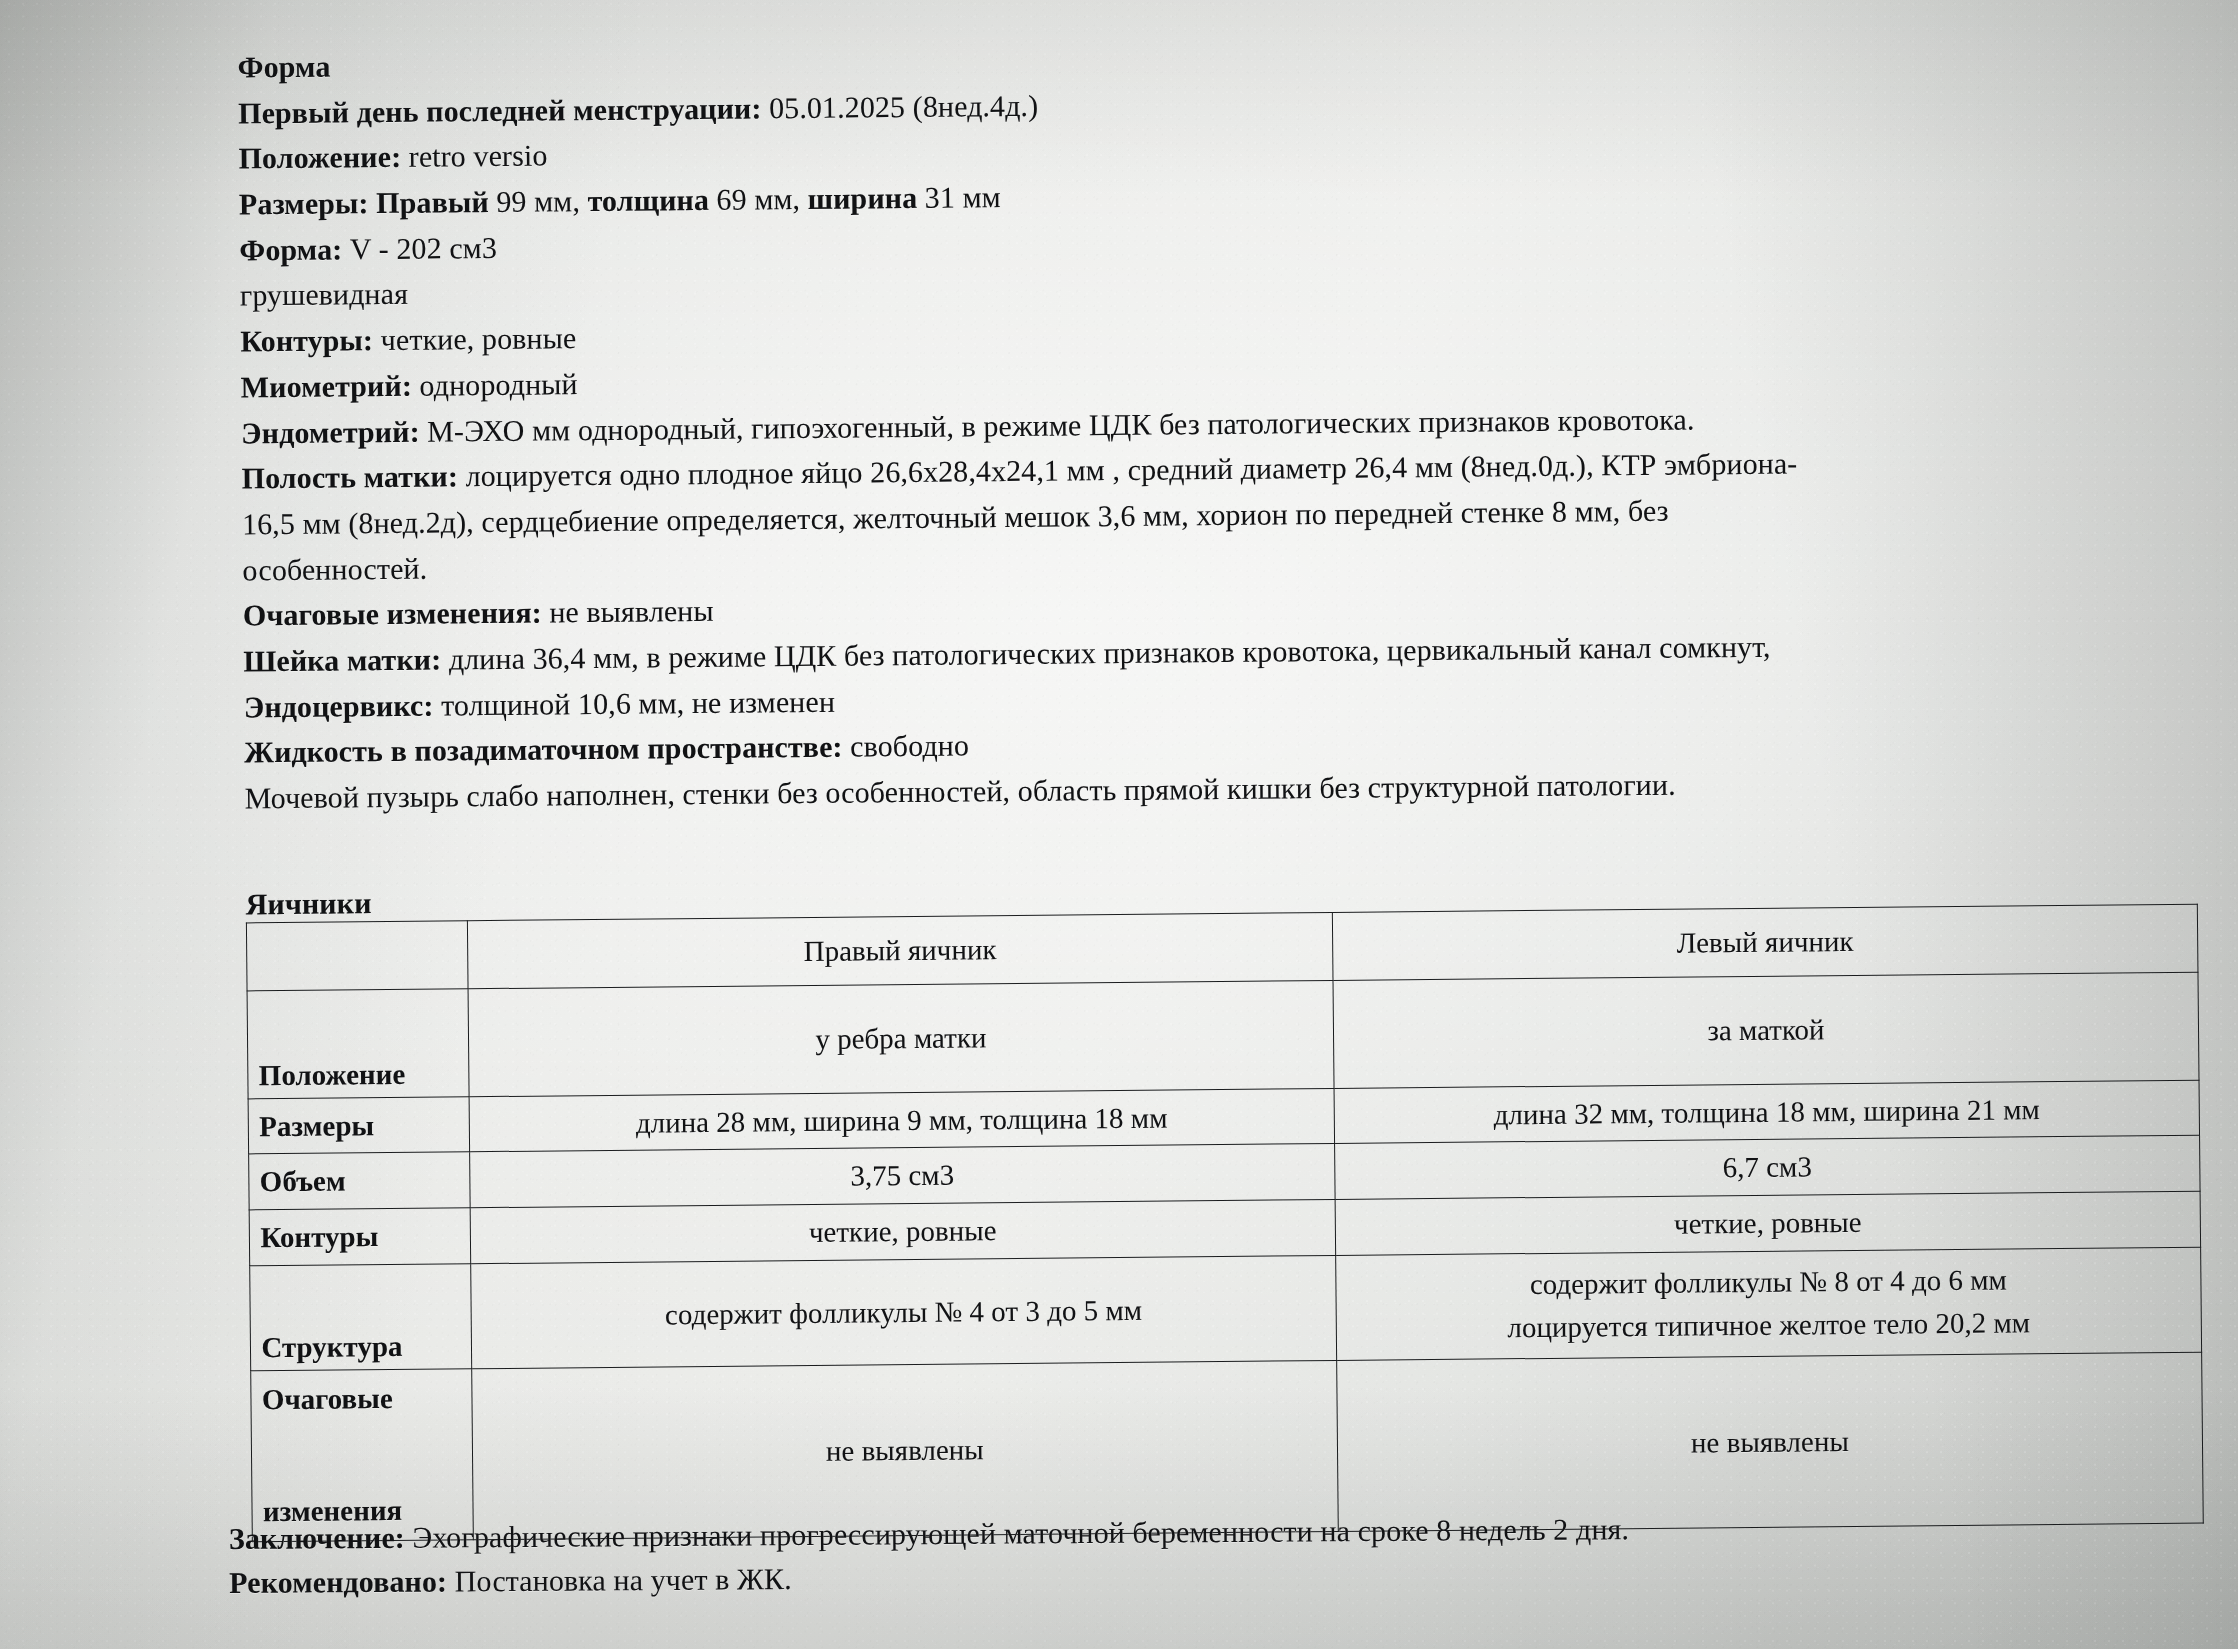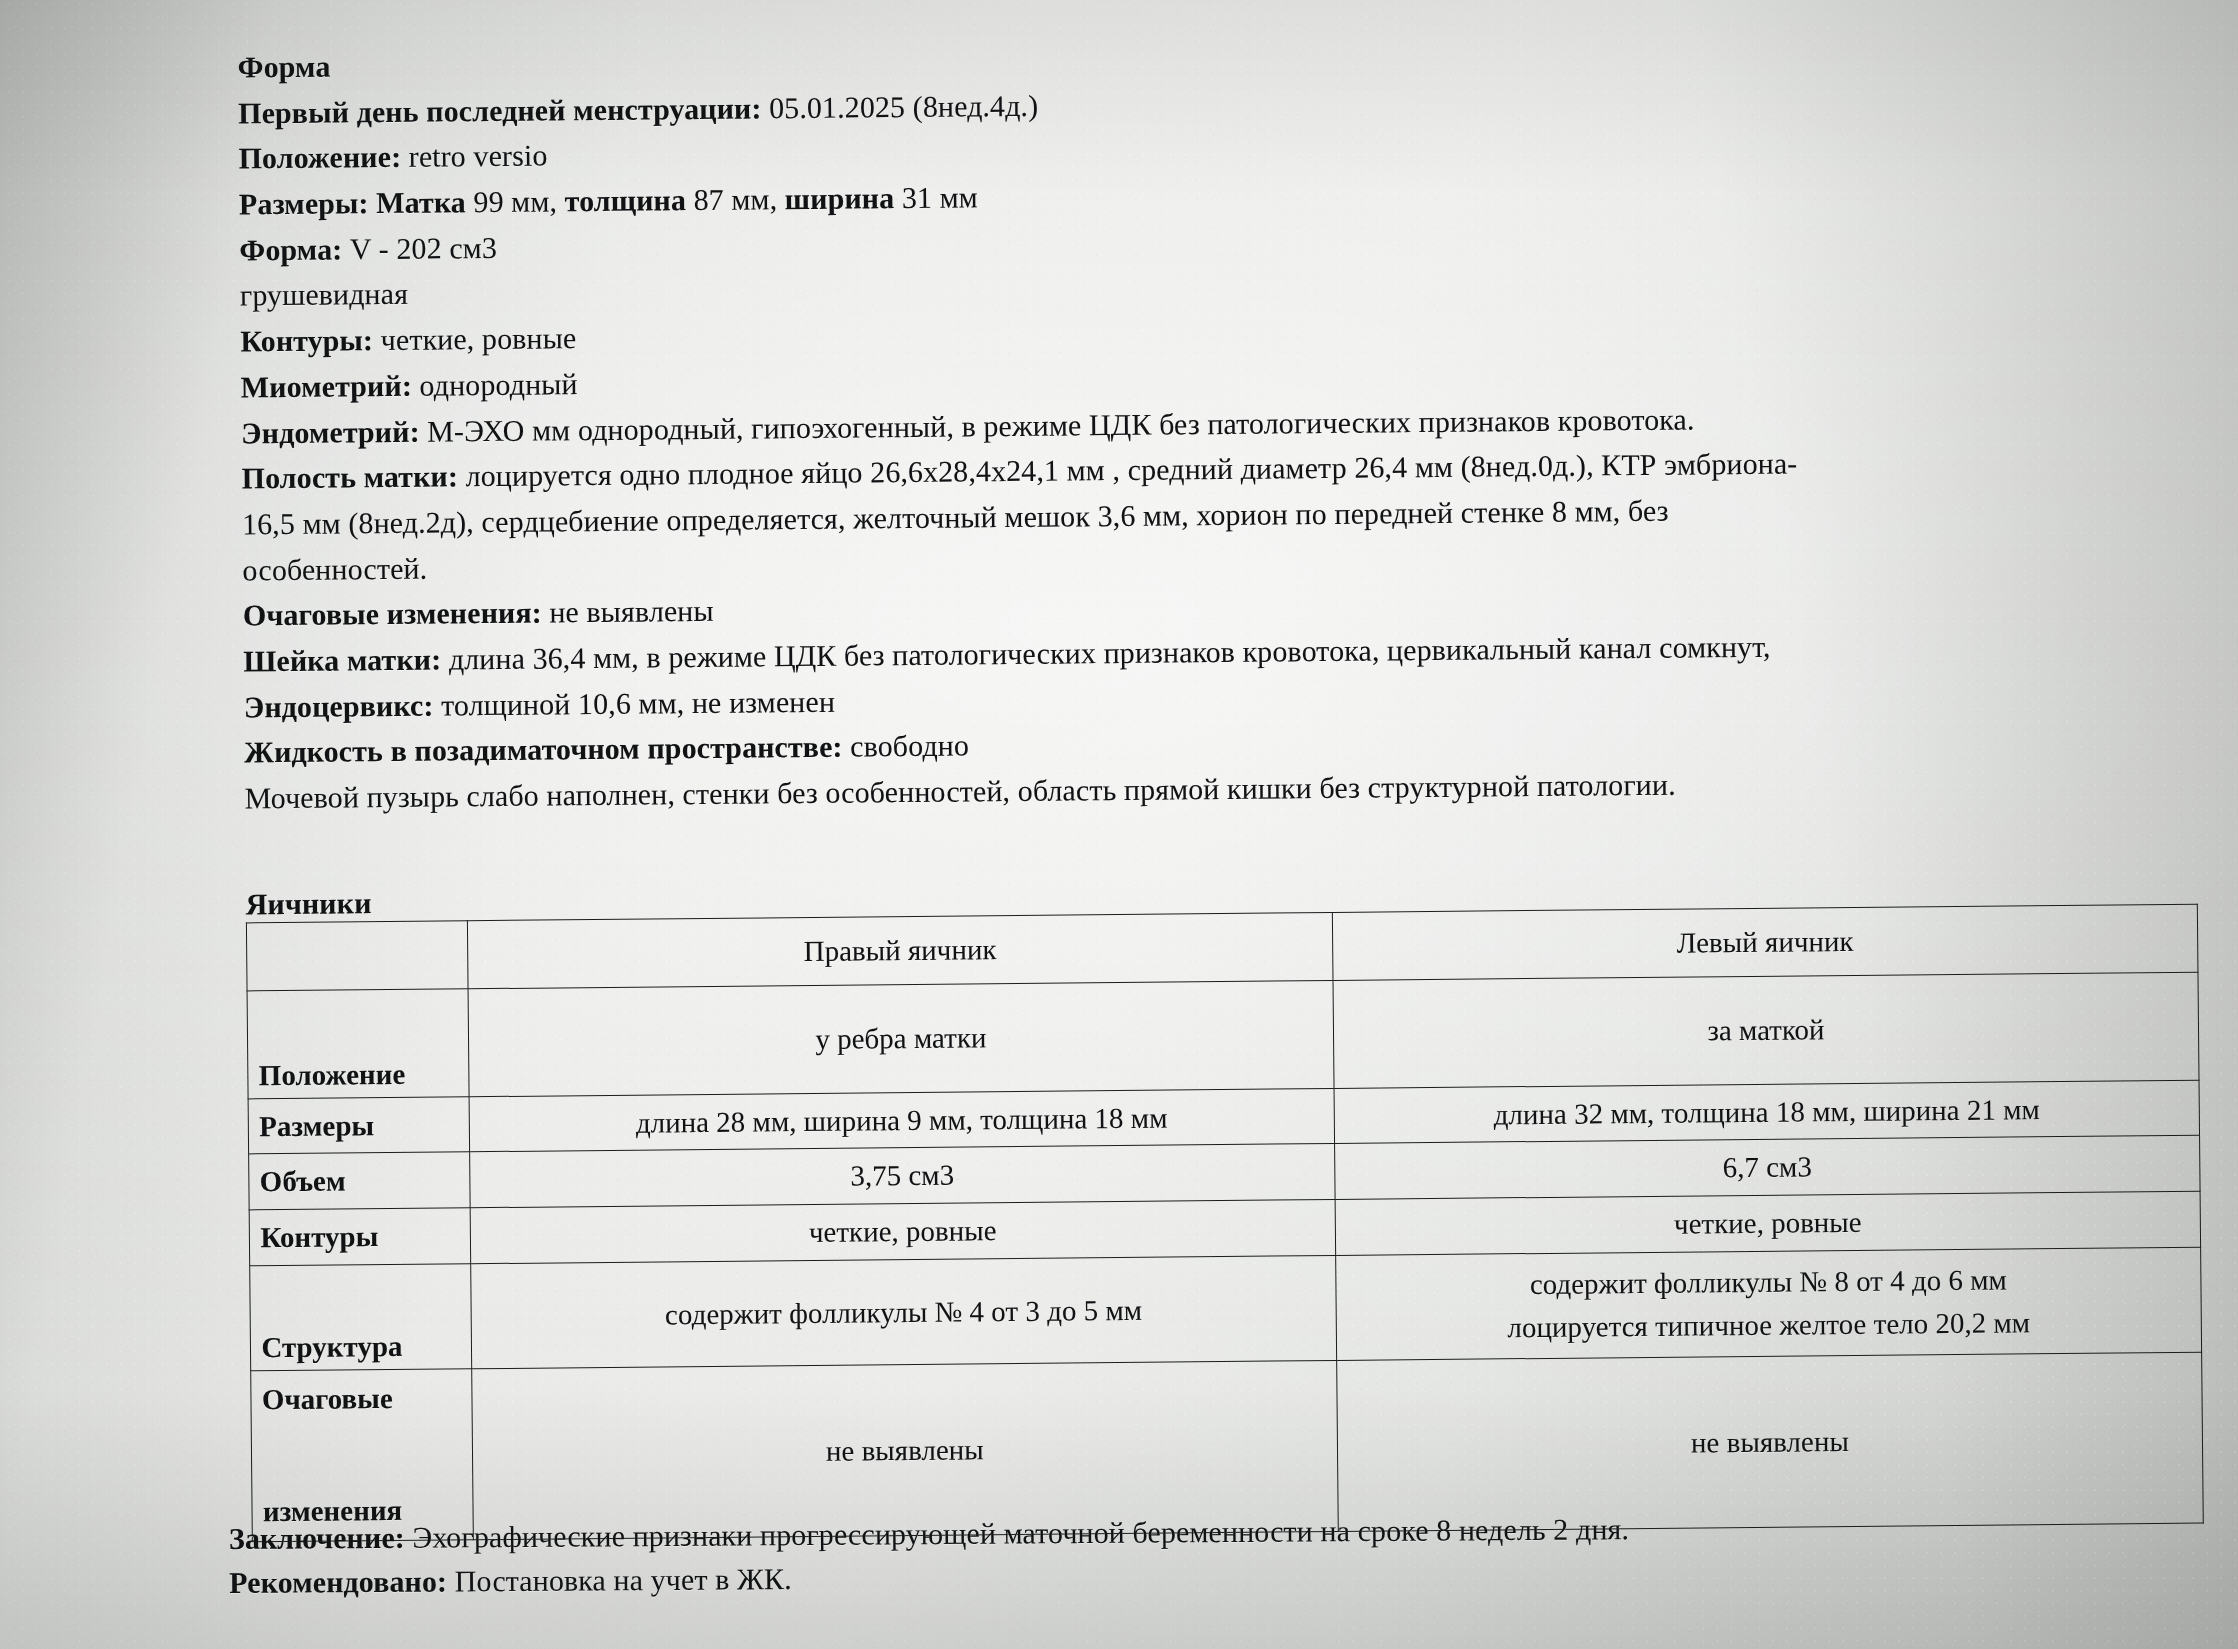--- a/index.html
+++ b/index.html
@@ -166,24 +166,24 @@
       <span>05.01.2025 (8нед.4д.)</span>
     </div>
 
     <div class="ln">
       <b>Положение:</b>
       <span>retro versio</span>
     </div>
 
     <div class="ln">
       <b>Размеры:</b>
-      <b>Матка</b>
+      <b>Правый</b>
       <span>99 мм,</span>
       <b>толщина</b>
-      <span>87 мм,</span>
+      <span>69 мм,</span>
       <b>ширина</b>
       <span>31 мм</span>
     </div>
 
     <div class="ln">
       <b>Форма:</b>
       <span>V - 202  см3</span>
     </div>
 
     <div class="ln">

